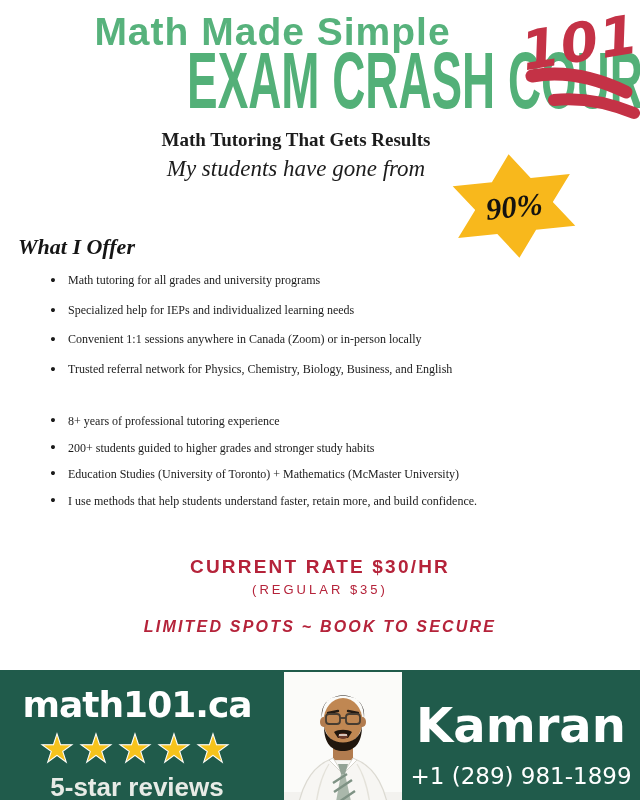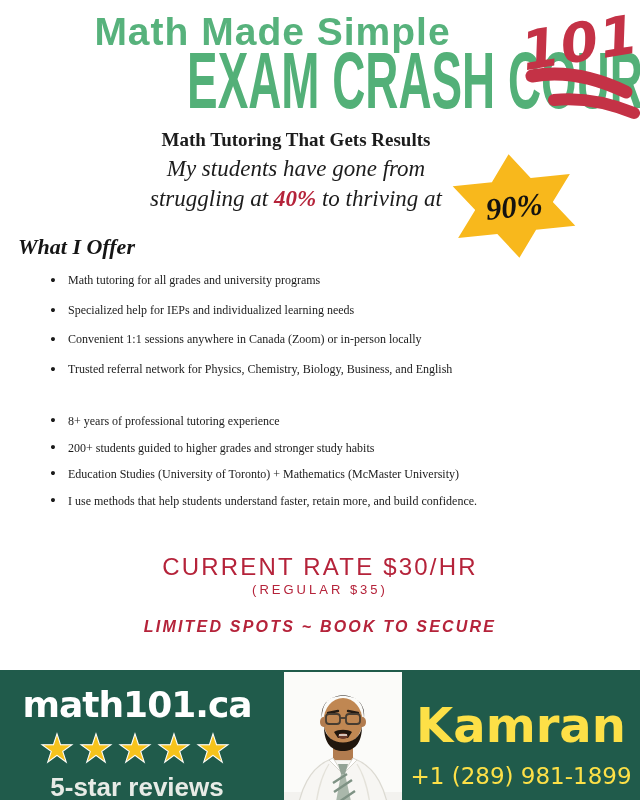--- a/index.html
+++ b/index.html
@@ -41,35 +41,35 @@
   .succeed-heading { top:378px; }
   ul.bullets { position:absolute; left:40px; list-style:none; color:#1b1b1b; font-size:12px; }
   ul.offer-list { top:266px; width:600px; line-height:29.5px; }
   ul.succeed-list { top:408px; width:568px; line-height:26.5px; }
   ul.bullets li { position:relative; padding-left:28px; }
   ul.bullets li::before { content:"\2022"; position:absolute; left:10px; font-size:17px; }
 
   
   .pricing { position:absolute; top:555px; left:0; width:640px; text-align:center;
              font-family:"Liberation Sans", sans-serif; color:#b5233a; }
-  .rate-current { font-weight:normal; font-size:24px; letter-spacing:2.2px; line-height:23px; }
+  .rate-current { font-weight:bold; font-size:19px; letter-spacing:2.2px; line-height:23px; }
   .rate-regular { font-size:13px; letter-spacing:3px; line-height:22px; margin-top:1px; }
   .cta { font-weight:bold; font-size:16px; letter-spacing:2.2px; margin-top:17px;font-style:italic; }
 
   
   .footer { position:absolute; left:0; top:670px; width:640px; height:154px; background:#205b4b; }
   .f-left { position:absolute; left:8px; top:14px; width:258px; text-align:center; color:#ffffff; }
   .website { font-family:"DejaVu Sans", sans-serif; font-weight:bold; font-size:36px;
              line-height:42px; letter-spacing:-1px; }
   .stars { font-family:"DejaVu Sans", sans-serif; font-size:39px; line-height:46px;
            color:#f6c31c; letter-spacing:4px; -webkit-text-stroke:1px #ffffff; }
   .reviews { font-family:"Liberation Sans", sans-serif; font-weight:bold; font-size:26px;
              line-height:30px; color:#e7ebe6; }
   .photo { position:absolute; left:284px; top:2px; width:118px; height:152px; }
-  .f-right { position:absolute; left:402px; top:28px; width:238px; text-align:center; color:#fde047; }
+  .f-right { position:absolute; left:402px; top:28px; width:238px; text-align:center; color:#ffffff; }
   .tutor-name { font-family:"DejaVu Sans", sans-serif; font-weight:bold; font-size:48px; line-height:54px; }
   .phone { font-family:"DejaVu Sans", sans-serif; font-weight:normal; font-size:23px;
            line-height:28px; margin-top:10px; }
 </style>
 </head>
 <body>
 
 <div class="page">
 
   <div class="brand-script">Math Made Simple</div>
@@ -80,21 +80,20 @@
     <g transform="rotate(-9 66 45)">
       <text x="12" y="58" font-family="DejaVu Sans, sans-serif" font-style="italic" font-weight="bold" font-size="54" letter-spacing="2" fill="#c43246">101</text>
     </g>
     <path d="M22 72 Q 66 64 116 88" stroke="#c43246" stroke-width="13" stroke-linecap="round" fill="none"></path>
     <path d="M44 96 Q 82 92 124 109" stroke="#c43246" stroke-width="12" stroke-linecap="round" fill="none"></path>
   </svg>
 
   <div class="intro">
     <div class="intro-bold">Math Tutoring That Gets Results</div>
     <div class="intro-italic">My students have gone from</div>
-    <div class="intro-italic"><span>struggling at </span><span class="low-score">40%</span><span> to thriving at</span></div>
   </div>
 
   <svg class="starburst" viewBox="0 0 140 108" aria-hidden="true">
     <polygon fill="#f8b81c" points="70,2 89.5,28 128.9,28 109,54 128.9,80 89.5,80 70,106 50.5,80 11.1,80 31,54 11.1,28 50.5,28"></polygon>
     <text x="70" y="65" text-anchor="middle">90%</text>
   </svg>
 
   <div class="sec-heading offer-heading">What I Offer</div>
   <ul class="bullets offer-list">
 

